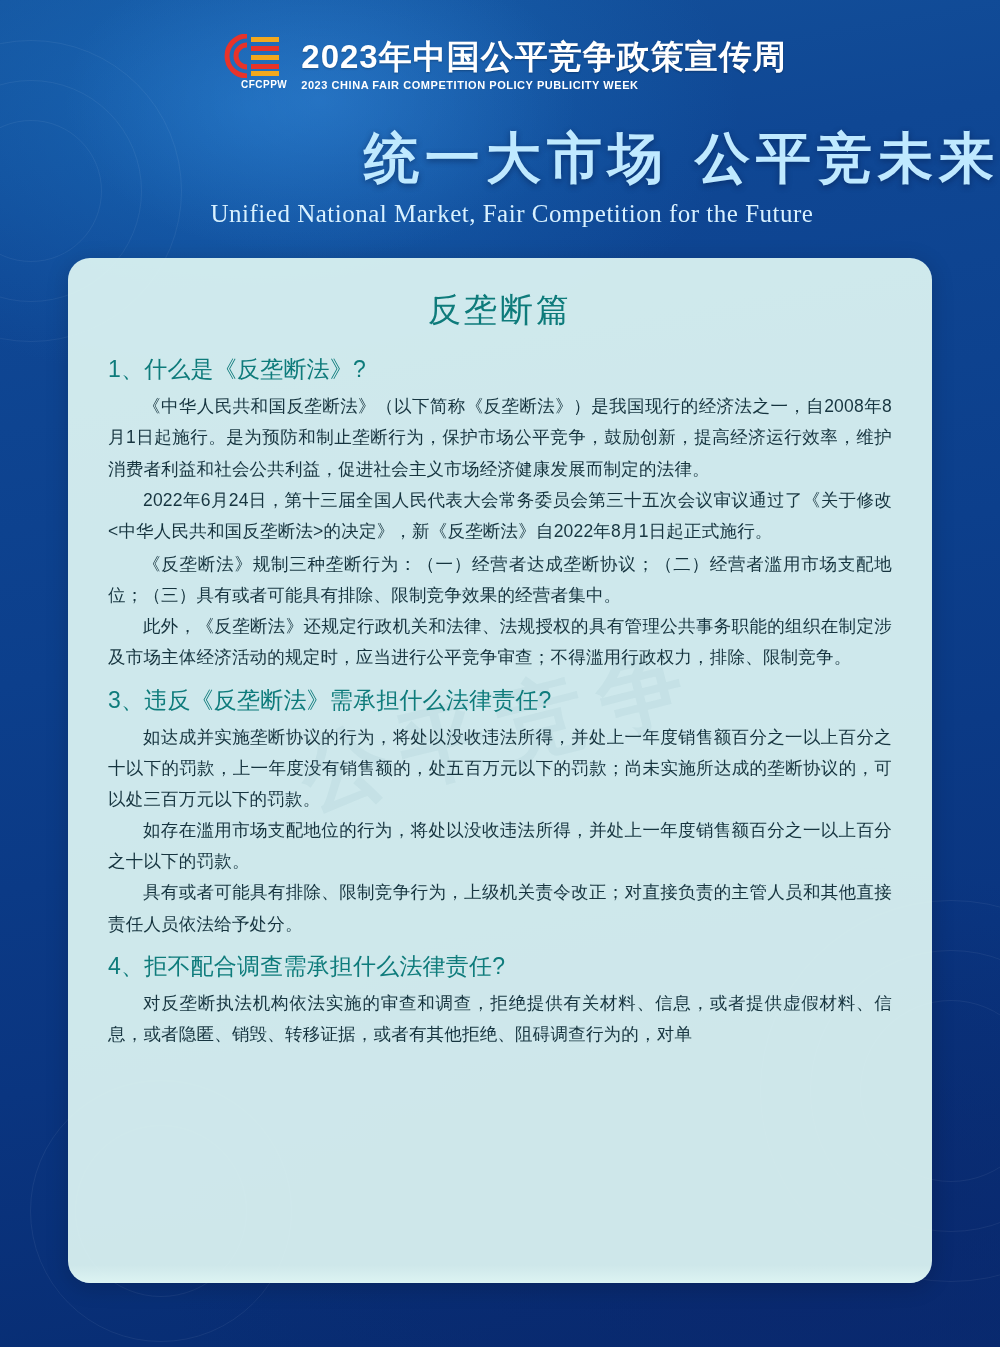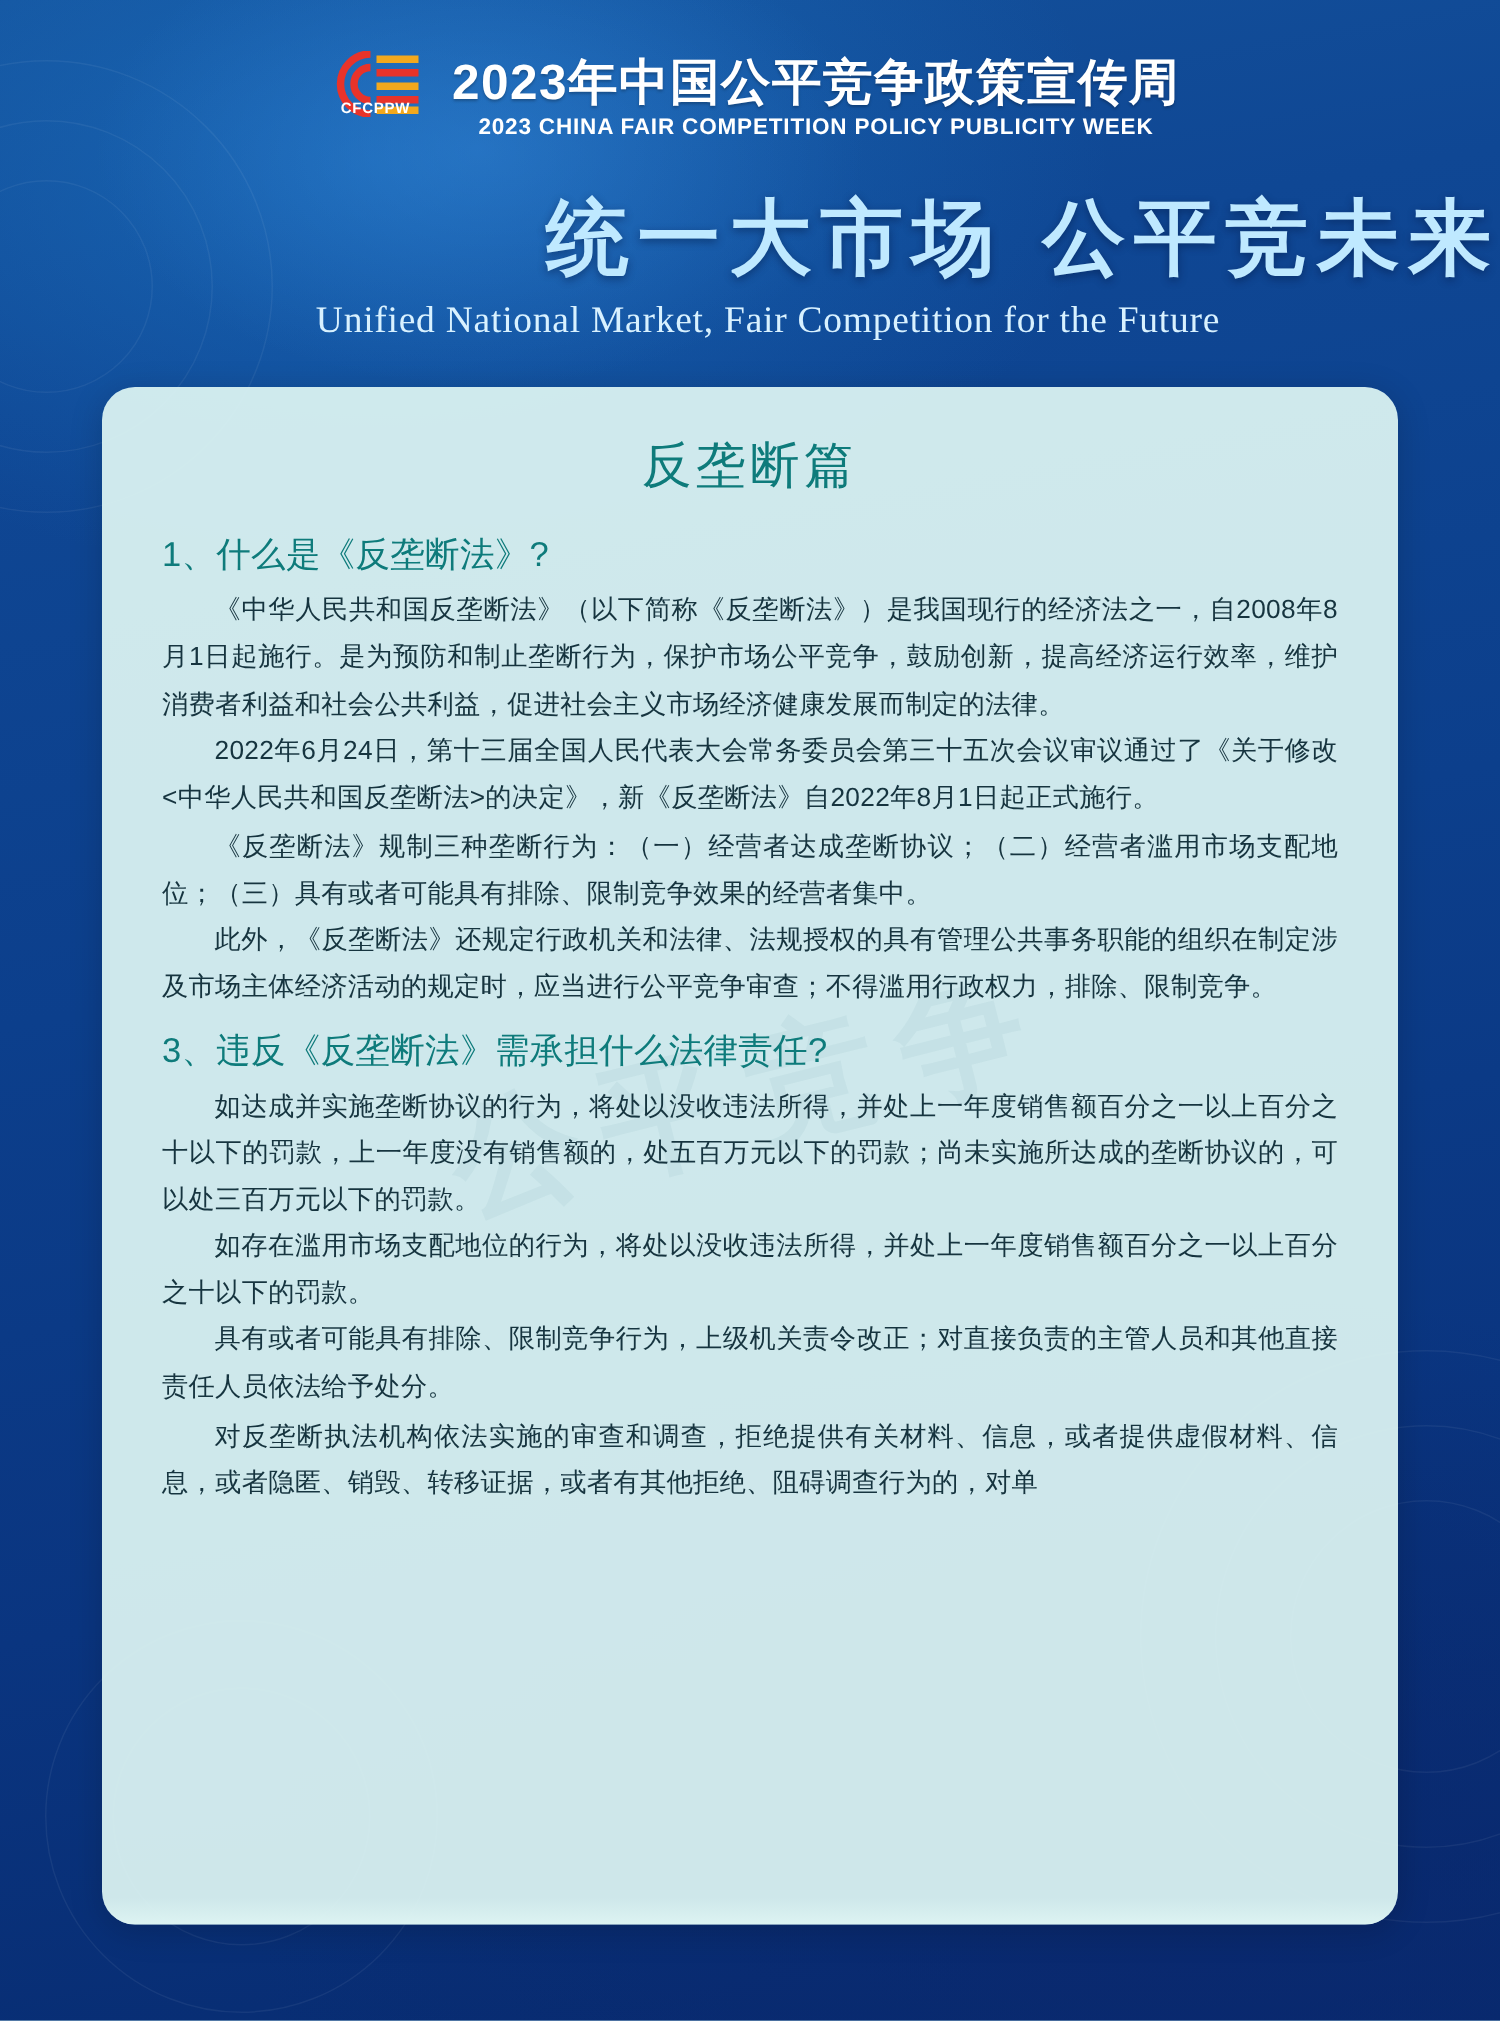--- a/index.html
+++ b/index.html
@@ -69,46 +69,45 @@
   .logo .mark {
     position: absolute;
     left: 4px;
     top: 0;
     width: 66px;
     height: 44px;
   }
   .logo .cfc {
     position: absolute;
     left: 0;
-    top: 33px;
+    top: 45px;
     width: 74px;
-    text-align: center;
+    text-align: right;
     font-size: 10px;
     font-weight: bold;
     letter-spacing: 0.5px;
     color: #ffffff;
   }
   .brandtext {
     text-align: left;
   }
   .brand-cn {
     font-size: 33px;
     font-weight: bold;
     color: #ffffff;
     letter-spacing: 1px;
     line-height: 1.12;
     text-shadow: 0 1px 2px rgba(0,0,0,0.25);
   }
   .brand-en {
-    font-size: 15px;
+    font-size: 11px;
     font-weight: bold;
     color: #ffffff;
     letter-spacing: 0.55px;
     margin-top: 3px;
-    text-align: center;
   }
   .slogan-cn {
     margin-top: 26px;
     font-size: 55px;
     font-weight: bold;
     color: #bfe9ff;
     letter-spacing: 6px;
     text-shadow: 0 2px 6px rgba(0,20,60,0.45);
     font-family: "Liberation Serif", serif;
     text-align: right;
@@ -241,18 +240,19 @@
       </div>
 
       <div class="qa">
         <div class="q">3、违反《反垄断法》需承担什么法律责任?</div>
         <p class="p">如达成并实施垄断协议的行为，将处以没收违法所得，并处上一年度销售额百分之一以上百分之十以下的罚款，上一年度没有销售额的，处五百万元以下的罚款；尚未实施所达成的垄断协议的，可以处三百万元以下的罚款。</p>
         <p class="p">如存在滥用市场支配地位的行为，将处以没收违法所得，并处上一年度销售额百分之一以上百分之十以下的罚款。</p>
         <p class="p">具有或者可能具有排除、限制竞争行为，上级机关责令改正；对直接负责的主管人员和其他直接责任人员依法给予处分。</p>
       </div>
 
       <div class="qa">
+        <div class="q">4、拒不配合调查需承担什么法律责任?</div>
         <p class="p">对反垄断执法机构依法实施的审查和调查，拒绝提供有关材料、信息，或者提供虚假材料、信息，或者隐匿、销毁、转移证据，或者有其他拒绝、阻碍调查行为的，对单</p>
       </div>
     </div>
     <div class="clip-fade"></div>
   </div>
 </div>
 
 </body></html>

